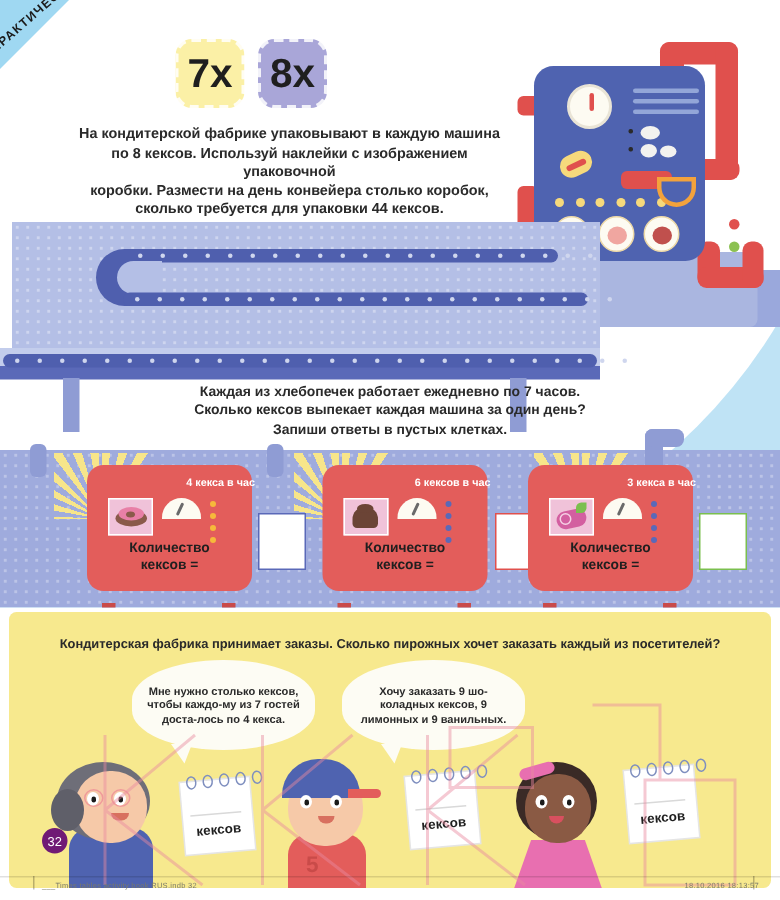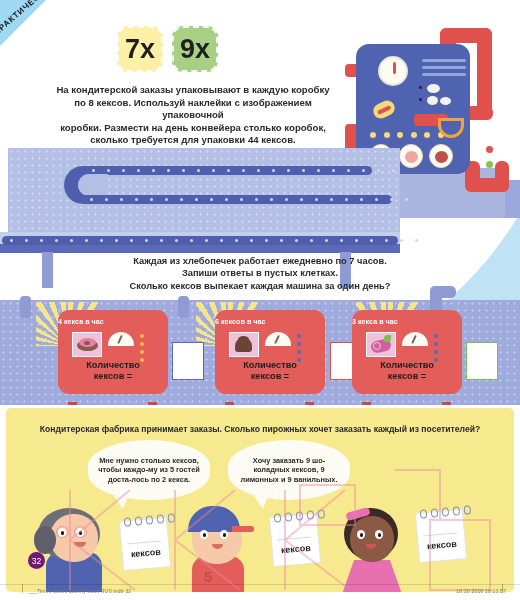--- a/index.html
+++ b/index.html
@@ -142,21 +142,21 @@
     background-size:7px 7px;
   }
   .ray{position:absolute;top:2px;width:64px;height:44px;background:
      repeating-conic-gradient(from 0deg at 50% 100%, #f7e58a 0deg 7deg, transparent 7deg 14deg);
   }
   .mini{
     position:absolute;top:10px;width:110px;height:84px;
     background:#e35d5b;border-radius:11px;
   }
   .mini-title{
-    position:absolute;left:0;top:7px;width:112px;text-align:left;
+    position:absolute;left:0;top:7px;width:112px;text-align:right;
     font-size:7.2px;font-weight:bold;color:#ffffff;
   }
   .mini-screen{
     position:absolute;left:14px;top:22px;width:30px;height:25px;
     background:#f0c2d9;border:1.6px solid #ffffff;box-sizing:border-box;
   }
   .mini-gauge{
     position:absolute;left:50px;top:22px;width:26px;height:14px;
     background:#fdfbf2;border-radius:13px 13px 0 0;
   }
@@ -245,25 +245,25 @@
   <div class="top-panel">
     <div class="white-swoop"></div>
     <div class="corner-tri"></div>
 
     <div class="tab-ribbon">
       <span>ПРАКТИЧЕСКИЕ ЗАДАНИЯ</span>
     </div>
 
     <div class="badges">
       <div class="badge y">7x</div>
-      <div class="badge g">9x</div>
+      <div class="badge p">8x</div>
     </div>
 
     <div class="intro-text">
-      <div>На кондитерской заказы упаковывают в каждую коробку</div>
+      <div>На кондитерской фабрике упаковывают в каждую машина</div>
       <div>по 8 кексов. Используй наклейки с изображением упаковочной</div>
       <div>коробки. Размести на день конвейера столько коробок,</div>
       <div>сколько требуется для упаковки 44 кексов.</div>
     </div>
 
     <div class="machine">
       <div class="m-base2"></div>
       <div class="m-base"></div>
 
       <div class="pipe" style="left:95px;top:0px;width:16px;height:58px;border-radius:6px;"></div>
@@ -407,22 +407,22 @@
           <i></i>
           <i></i>
       </div>
 
       <div class="cv-leg" style="left:42px;"></div>
       <div class="cv-leg" style="left:340px;"></div>
     </div>
 
     <div class="mid-text">
       <div>Каждая из хлебопечек работает ежедневно по 7 часов.</div>
+      <div>Сколько кексов выпекает каждая машина за один день?</div>
       <div>Запиши ответы в пустых клетках.</div>
-      <div>Сколько кексов выпекает каждая машина за один день?</div>
     </div>
 
     <div class="mach-row">
       <div class="mach-platform"></div>
 
       <div class="ray" style="left:36px;"></div>
       <div class="ray" style="left:196px;"></div>
       <div class="ray" style="left:356px;"></div>
 
       <div class="pipe-v" style="left:20px;top:-4px;width:11px;height:22px;border-radius:4px;"></div>
@@ -496,21 +496,21 @@
         <div class="mini-foot" style="left:10px;"></div>
         <div class="mini-foot" style="left:90px;"></div>
       </div>
       <div class="answer-box" style="left:466px;border:1.5px solid #7bbf4e;"></div>
     </div>
   </div>
 
   <div class="bottom-panel">
     <div class="bp-head">Кондитерская фабрика принимает заказы. Сколько пирожных хочет заказать каждый из посетителей?</div>
 
-    <div class="bubble" style="left:82px;top:32px;width:122px;height:60px;">Мне нужно столько кексов, чтобы каждо-му из 5 гостей доста-лось по 2 кекса.</div>
+    <div class="bubble" style="left:82px;top:32px;width:122px;height:60px;">Мне нужно столько кексов, чтобы каждо-му из 7 гостей доста-лось по 4 кекса.</div>
     <div class="bubble" style="left:222px;top:32px;width:122px;height:60px;">Хочу заказать 9 шо-коладных кексов, 9 лимонных и 9 ванильных.</div>
 
     <div class="char" style="left:20px;top:96px;width:90px;height:90px;">
       <div class="body" style="left:20px;top:48px;width:56px;height:46px;background:#4f63b0;"></div>
       <div class="hair" style="left:12px;top:4px;width:62px;height:52px;background:#6e6e78;"></div>
       <div class="head" style="left:24px;top:10px;width:48px;height:48px;background:#f6c9a8;"></div>
       <div class="glasses" style="left:30px;top:22px;"></div>
       <div class="glasses" style="left:48px;top:22px;"></div>
       <div class="eye" style="left:32px;top:24px;">
           <i></i>

